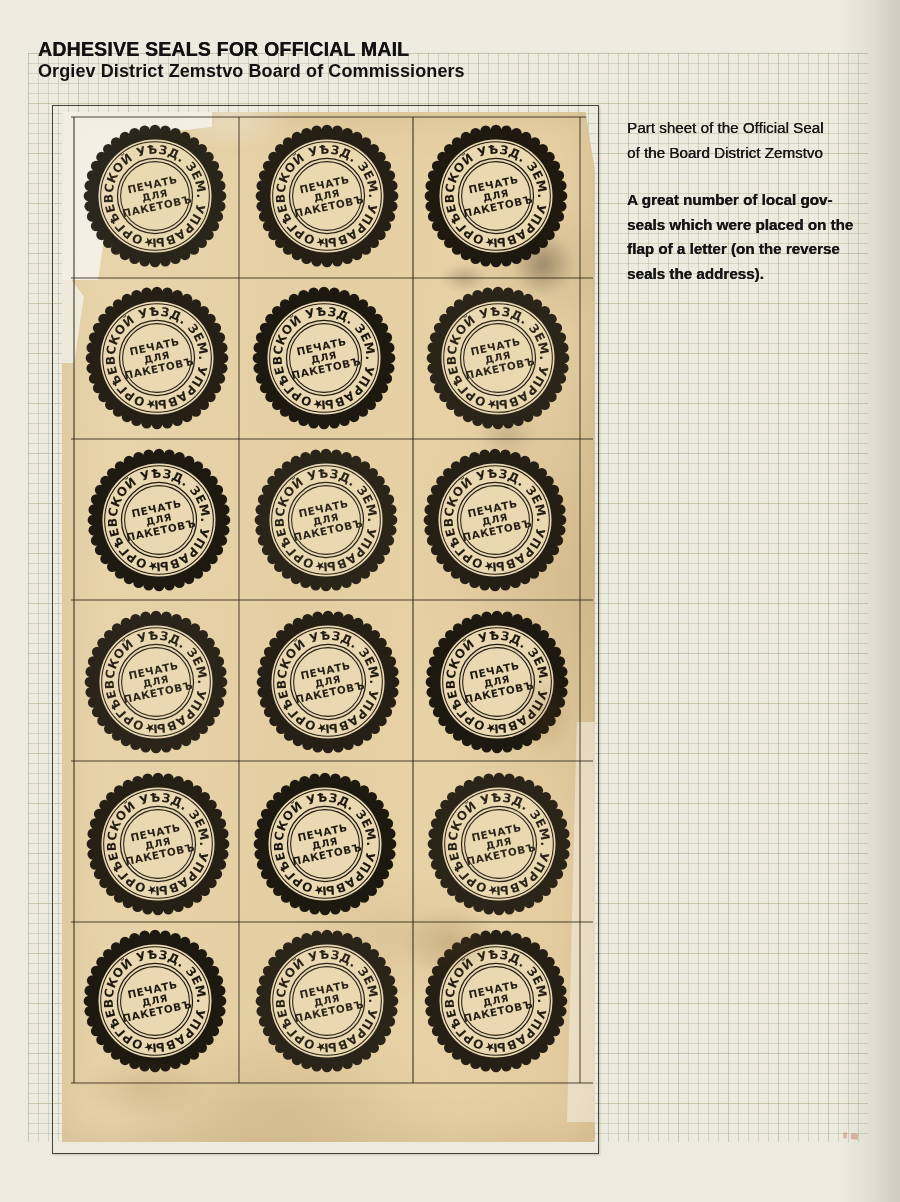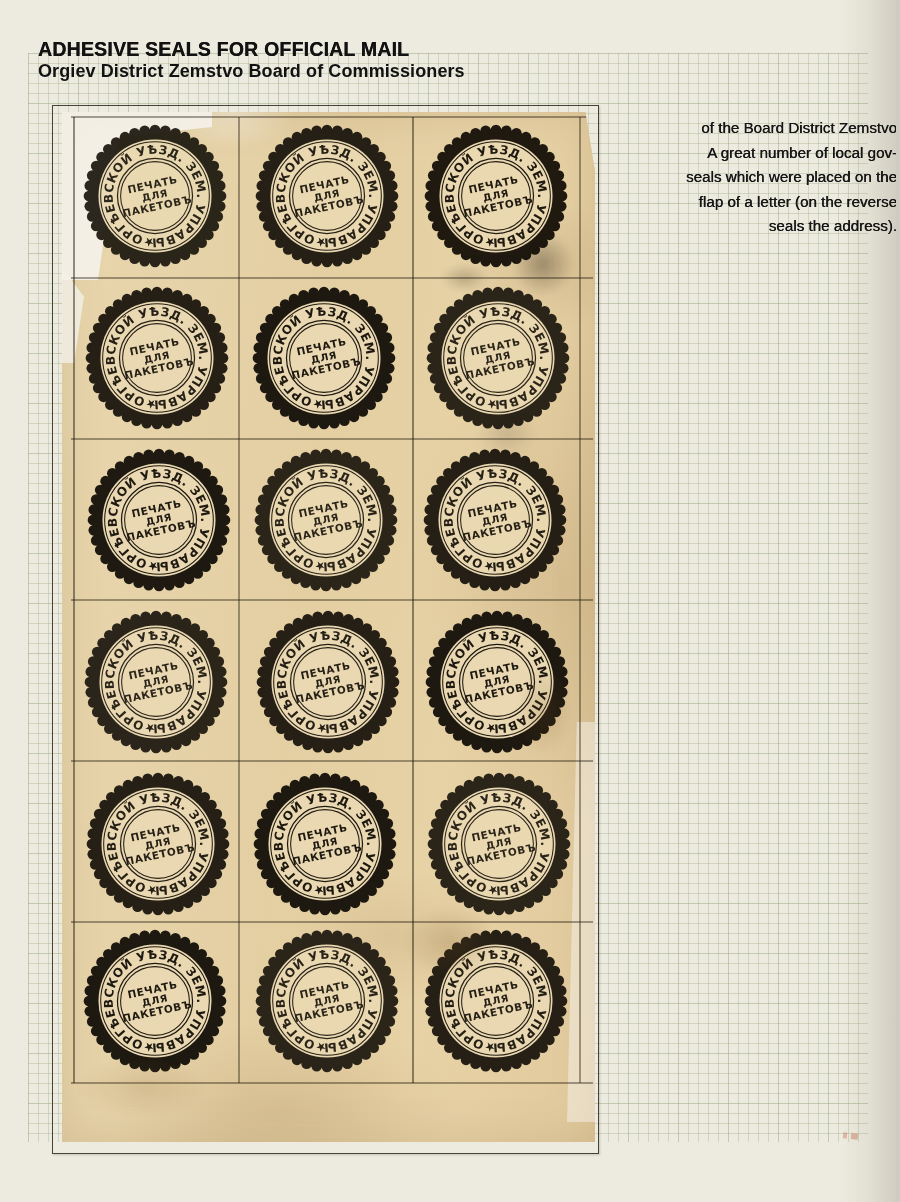--- a/index.html
+++ b/index.html
@@ -1,20 +1,19 @@
 <!DOCTYPE html>
 <html style="--page-background: #edebdf; --grid-line: #a8b690; --sheet-paper: #e4cfa2; --seal-face: #ead9b2; --seal-ink: #1b160e; --frame-line: #45423a; --text-color: #161616;"><head>
 <meta charset="utf-8">
 <style>
   html,body{margin:0;padding:0;background:#cfcdc2;}
   .page{
     position:relative;width:896px;height:1202px;overflow:hidden;
     background:var(--page-background,#edebdf);
     font-family:"Liberation Sans",sans-serif;
-    text-align:right;
   }
   
   .grid-area{
     position:absolute;left:28px;top:53px;width:840px;height:1089px;
     background-image:
       linear-gradient(to right, rgba(164,178,142,.40) 1px, transparent 1px),
       linear-gradient(to bottom, rgba(164,178,142,.40) 1px, transparent 1px),
       linear-gradient(to right, rgba(148,166,128,.26) 1px, transparent 1px),
       linear-gradient(to bottom, rgba(148,166,128,.26) 1px, transparent 1px);
     background-size:10px 10px,10px 10px,50px 50px,50px 50px;
@@ -71,21 +70,21 @@
   .st6{left:455px;top:555px;width:55px;height:90px;background:radial-gradient(closest-side, rgba(120,82,35,.18), rgba(120,82,35,0));filter:blur(2px);}
   .pencil-mark{
     position:absolute;left:843px;top:1133px;width:15px;height:6px;transform:rotate(6deg);
     background:linear-gradient(90deg, rgba(190,90,70,.35) 0 30%, rgba(190,90,70,0) 30% 55%, rgba(190,90,70,.38) 55% 100%);
     filter:blur(.4px);
   }
   
   .desc{position:absolute;left:627px;top:116px;width:270px;color:var(--text-color,#161616);
     font-size:15.2px;line-height:24.5px;}
   .desc p{margin:0;}
-  .desc p + p{}
+  .desc p + p{margin-top:23px;font-weight:bold;}
   .desc .line{display:block;text-shadow:.35px 0 0 currentColor;}
   
   .defs-svg{position:absolute;width:0;height:0;overflow:hidden;}
   .ink-fill{fill:var(--seal-ink,#1b160e);}
   .face-fill{fill:var(--seal-face,#ead9b2);}
   .thin-ring{fill:none;stroke:var(--seal-ink,#1b160e);stroke-width:1.1;}
   .thin-ring2{fill:none;stroke:var(--seal-ink,#1b160e);}
   .ring-text{
     font-family:"DejaVu Sans",sans-serif;font-weight:bold;font-size:12.8px;
     letter-spacing:.5px;fill:var(--seal-ink,#1b160e);
@@ -185,20 +184,21 @@
     <div class="stain st1"></div>
     <div class="stain st2"></div>
     <div class="stain st3"></div>
     <div class="stain st4"></div>
     <div class="stain st5"></div>
     <div class="stain st6"></div>
   </div>
 
   <aside class="desc">
     <p>
+      <span class="line">Part sheet of the Official Seal</span>
       <span class="line">of the Board District Zemstvo</span>
     </p>
     <p>
       <span class="line">A great number of local gov-</span>
       <span class="line">seals which were placed on the</span>
       <span class="line">flap of a letter (on the reverse</span>
       <span class="line">seals the address).</span>
     </p>
   </aside>
 

